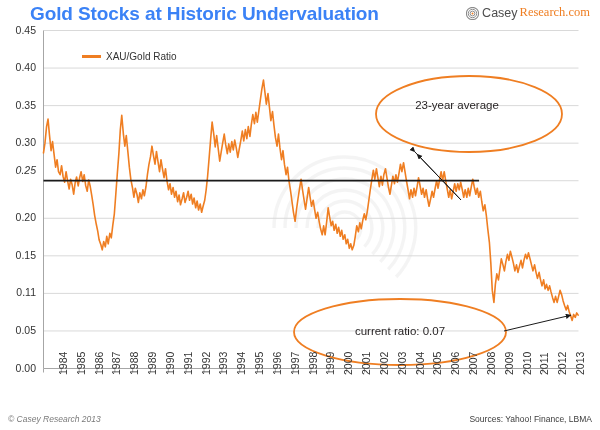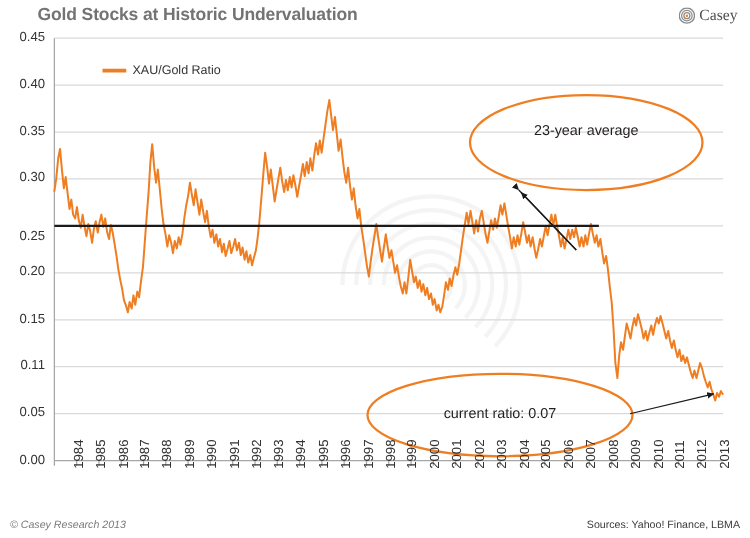--- a/index.html
+++ b/index.html
@@ -4,30 +4,30 @@
 <style>
   html,body{margin:0;padding:0;}
   body{
     width:600px;height:430px;background:#ffffff;
     font-family:"Liberation Sans", sans-serif;
     position:relative;overflow:hidden;
   }
   #chart-root{position:absolute;left:0;top:0;width:600px;height:430px;}
   .chart-title{
     position:absolute;left:30px;top:3px;
-    font-size:14px;font-weight:bold;color:#737373;
+    font-size:19px;font-weight:bold;color:#3b82f6;
     letter-spacing:-0.1px;white-space:nowrap;
   }
   .logo{
     position:absolute;right:10px;top:5px;
     display:flex;align-items:center;gap:2px;white-space:nowrap;
   }
   .logo-mark{width:13px;height:13px;position:relative;margin-right:1px;}
   .logo-casey{
-    font-family:Liberation Serif, serif;
+    font-family:Liberation Sans, sans-serif;
     font-size:12.5px;color:#4d4d4d;letter-spacing:0px;
   }
   .logo-research{
     font-family:"Liberation Serif", serif;
     font-size:12.5px;color:#ef7e22;letter-spacing:0px;
   }
   .y-label{
     position:absolute;width:34px;text-align:right;
     font-size:10.5px;color:#333333;
   }
@@ -70,20 +70,21 @@
   <div class="logo">
     <span class="logo-mark">
       <svg width="13" height="13" viewBox="0 0 13 13">
         <circle cx="6.5" cy="6.5" r="6.1" fill="none" stroke="#8c8c8c" stroke-width="1.1"></circle>
         <circle cx="6.5" cy="6.5" r="4.2" fill="none" stroke="#8c8c8c" stroke-width="1"></circle>
         <circle cx="6.5" cy="6.5" r="2.4" fill="none" stroke="#8c8c8c" stroke-width="1"></circle>
         <circle cx="6.5" cy="6.5" r="1" fill="#ef7e22"></circle>
       </svg>
     </span>
     <span class="logo-casey">Casey </span>
+    <span class="logo-research">Research.com</span>
   </div>
 
   <svg id="plot" width="600" height="430" style="position:absolute;left:0;top:0;">
       <g opacity="0.16">
         <path d="M 329 228 A 16 16 0 0 1 345 212 A 16 16 0 0 1 356.52 239.04" fill="none" stroke="#bdbdbd" stroke-width="3.4"></path>
         <path d="M 318 228 A 27 27 0 0 1 345 201 A 27 27 0 0 1 364.44 246.63" fill="none" stroke="#bdbdbd" stroke-width="3.4"></path>
         <path d="M 307 228 A 38 38 0 0 1 345 190 A 38 38 0 0 1 372.36 254.22" fill="none" stroke="#bdbdbd" stroke-width="3.4"></path>
         <path d="M 296 228 A 49 49 0 0 1 345 179 A 49 49 0 0 1 380.28 261.81" fill="none" stroke="#bdbdbd" stroke-width="3.4"></path>
         <path d="M 285 228 A 60 60 0 0 1 345 168 A 60 60 0 0 1 388.2 269.4" fill="none" stroke="#bdbdbd" stroke-width="3.4"></path>
         <path d="M 274 228 A 71 71 0 0 1 345 157 A 71 71 0 0 1 396.12 276.99" fill="none" stroke="#bdbdbd" stroke-width="3.4"></path>
@@ -145,37 +146,37 @@
       <line x1="415" y1="152" x2="461" y2="200" stroke="#1a1a1a" stroke-width="1" marker-start="url(#ah)"></line>
       <line x1="461" y1="200" x2="417" y2="154" stroke="#1a1a1a" stroke-width="1" marker-end="url(#ah)"></line>
       <line x1="504" y1="331" x2="571" y2="315.17111111111114" stroke="#1a1a1a" stroke-width="1" marker-end="url(#ah)"></line>
     </svg>
 
   <div class="legend">
     <span class="legend-swatch"></span>
     <span class="legend-text">XAU/Gold Ratio</span>
   </div>
 
-  <div class="callout-text" id="callout-avg" style="left: 379px; top: 98px; width: 156px; padding-left: 12px;">
+  <div class="callout-text" id="callout-avg" style="left: 379px; top: 98px; width: 156px;">
     <div>23-year average</div>
   </div>
 
   <div class="callout-text" id="callout-cur" style="left: 300px; top: 324px; width: 200px;">
     <div>current ratio: 0.07</div>
   </div>
 
   <div class="footer-left">© Casey Research 2013</div>
   <div class="footer-right">Sources: Yahoo! Finance, LBMA</div>
 
 <div class="y-label" style="left: 2px; top: 361.5px;">0.00</div>
     <div class="y-label" style="left: 2px; top: 323.944px;">0.05</div>
     <div class="y-label" style="left: 2px; top: 286.389px;">0.11</div>
     <div class="y-label" style="left: 2px; top: 248.833px;">0.15</div>
     <div class="y-label" style="left: 2px; top: 211.278px;">0.20</div>
-    <div class="y-label" style="left: 2px; top: 183px;">0.25</div>
+    <div class="y-label" style="left: 2px; top: 164px; font-style: italic;">0.25</div>
     <div class="y-label" style="left: 2px; top: 136.167px;">0.30</div>
     <div class="y-label" style="left: 2px; top: 98.6111px;">0.35</div>
     <div class="y-label" style="left: 2px; top: 61.0556px;">0.40</div>
     <div class="y-label" style="left: 2px; top: 23.5px;">0.45</div>
     <div class="x-label" style="left: 56.9167px; top: 374.5px;">1984</div>
     <div class="x-label" style="left: 74.75px; top: 374.5px;">1985</div>
     <div class="x-label" style="left: 92.5833px; top: 374.5px;">1986</div>
     <div class="x-label" style="left: 110.417px; top: 374.5px;">1987</div>
     <div class="x-label" style="left: 128.25px; top: 374.5px;">1988</div>
     <div class="x-label" style="left: 146.083px; top: 374.5px;">1989</div>

